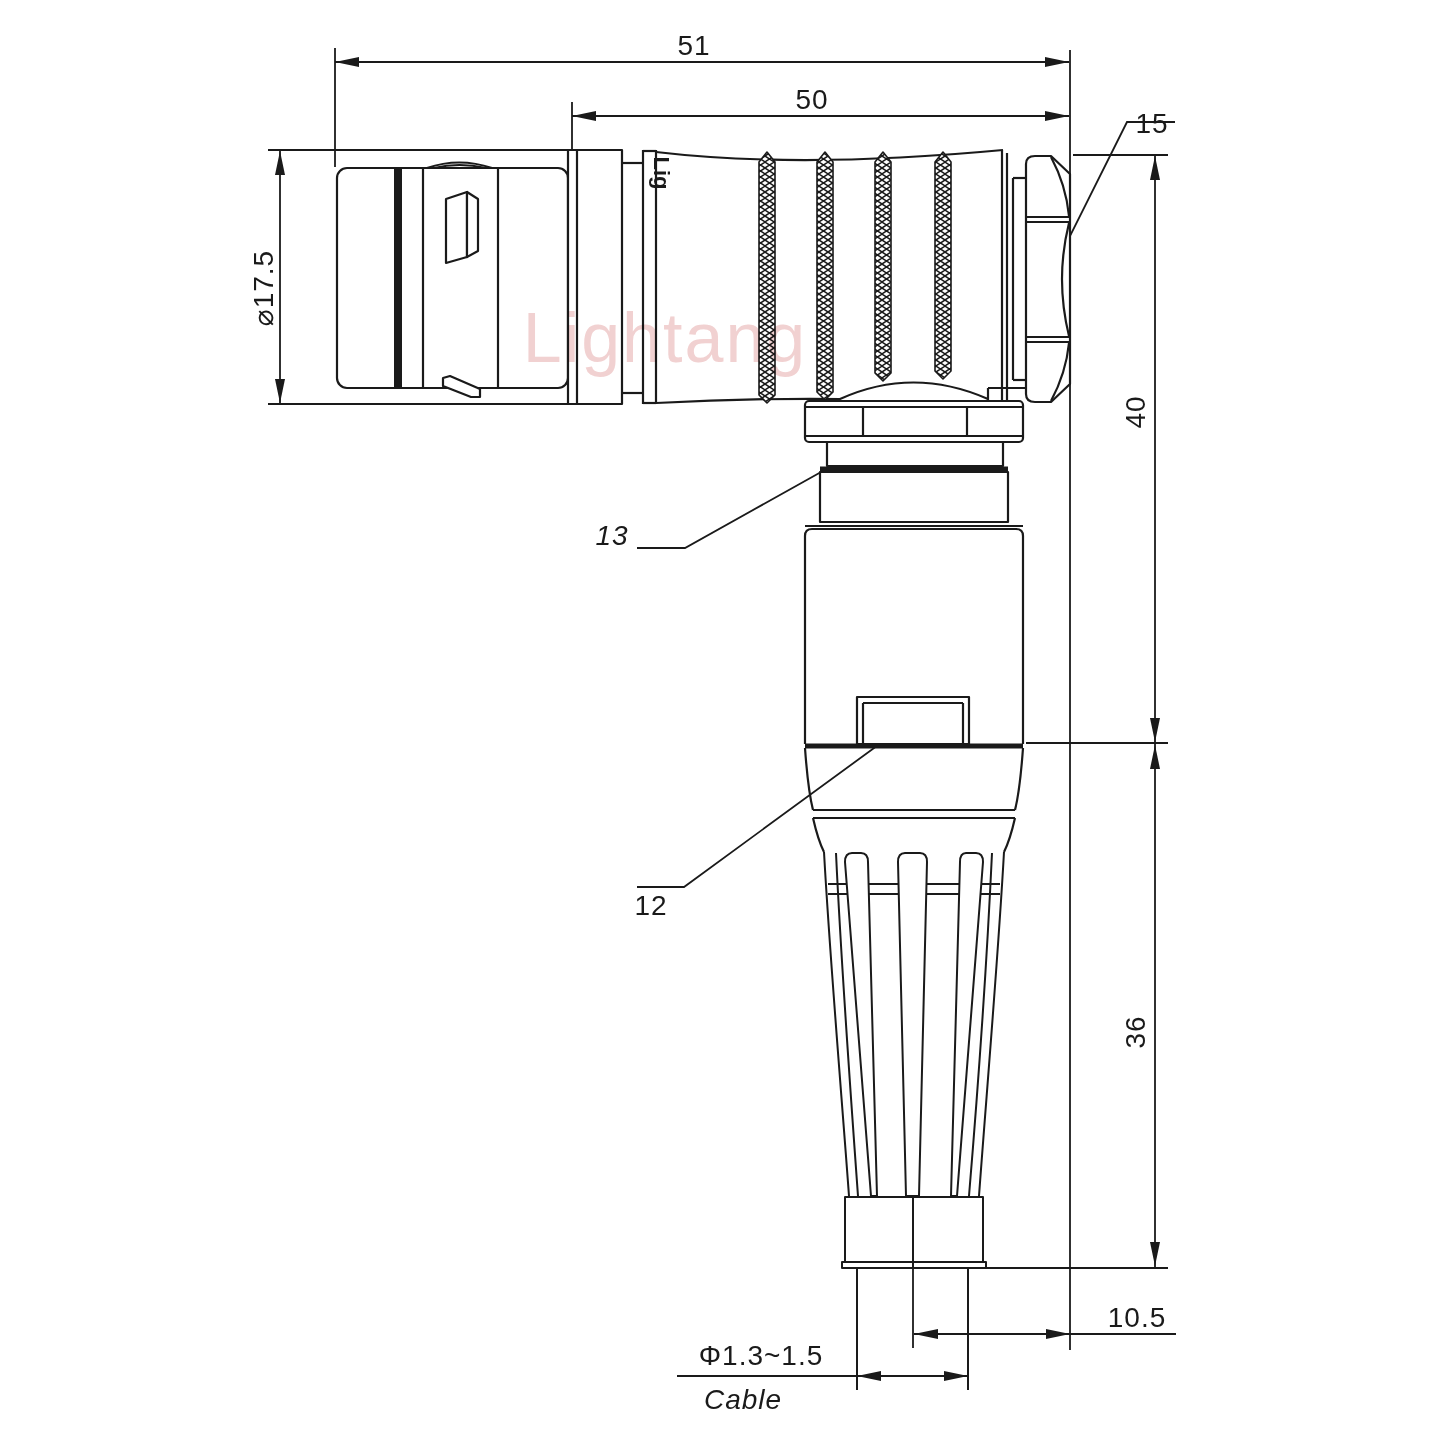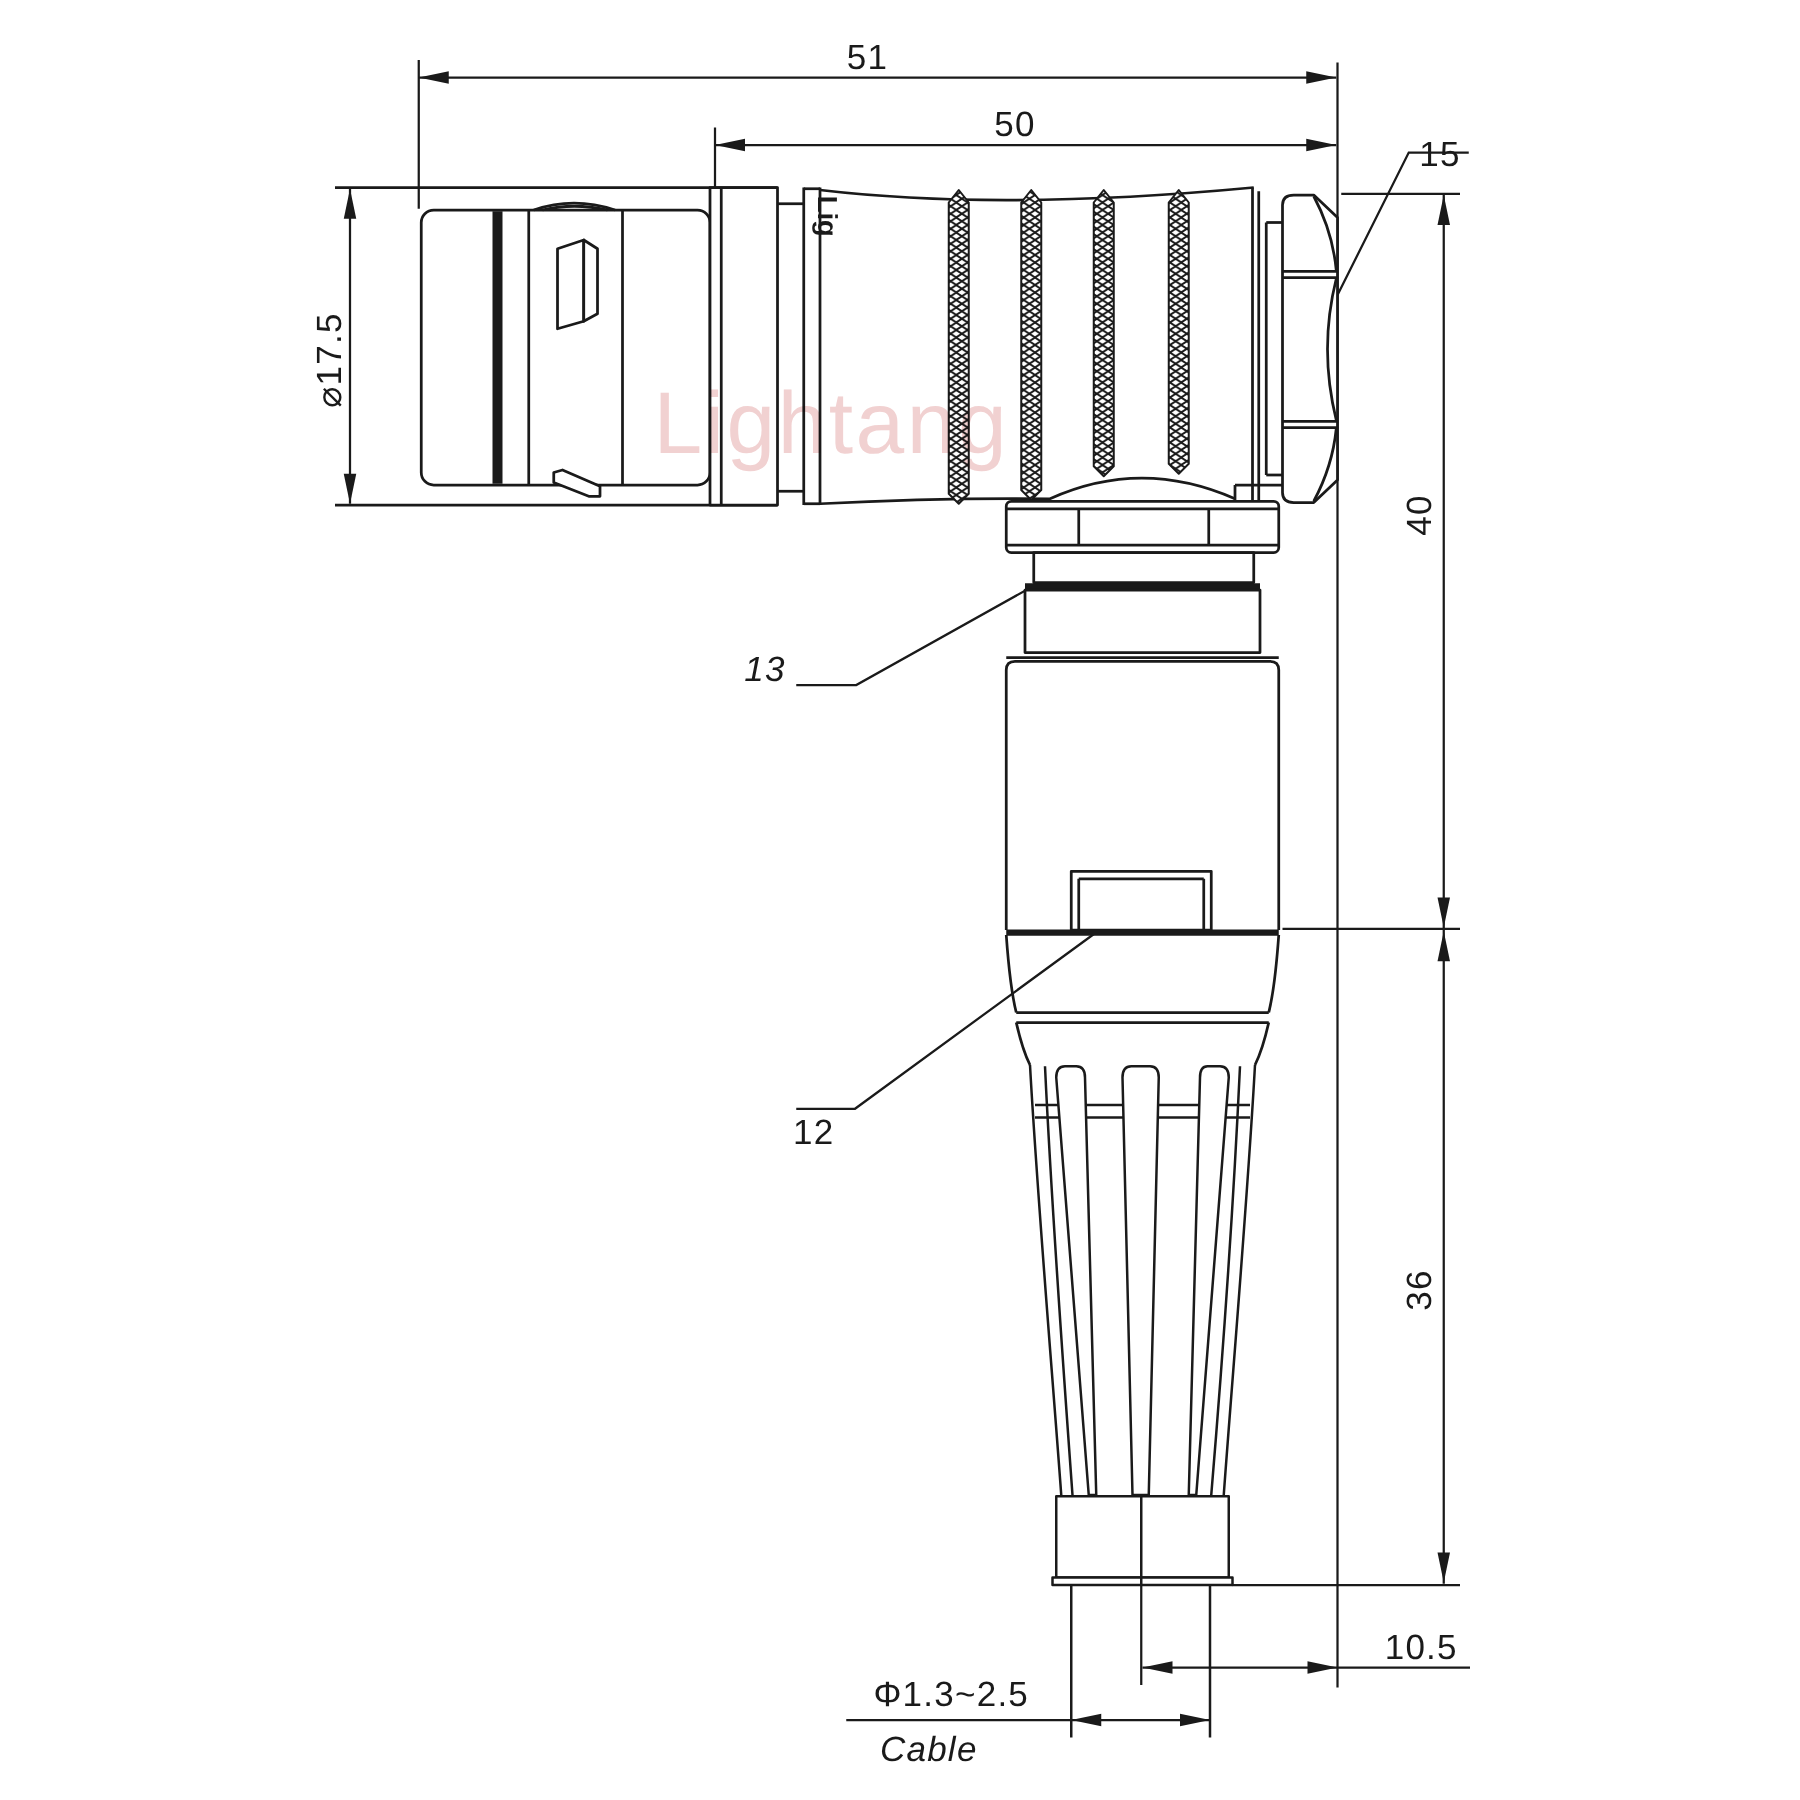--- a/index.html
+++ b/index.html
@@ -188,20 +188,20 @@
     </g>
   </svg>
 
   <span class="lbl" style="left:694px;top:46px;">51</span>
   <span class="lbl" style="left:812px;top:100px;">50</span>
   <span class="lbl" style="left:1152px;top:92px;margin-top:32px;">15</span>
   <span class="lbl rot" style="left:264px;top:288px;">⌀17.5</span>
   <span class="lbl rot" style="left:1136px;top:412px;">40</span>
   <span class="lbl rot" style="left:1136px;top:1032px;">36</span>
   <span class="lbl" style="left:1137px;top:1318px;">10.5</span>
-  <span class="lbl" style="left:761px;top:1356px;">Φ1.3~2.5</span>
+  <span class="lbl" style="left:761px;top:1356px;">Φ1.3~1.5</span>
   <span class="lbl" style="left:743px;top:1400px;font-style:italic;">Cable</span>
   <span class="lbl" style="left:612px;top:536px;font-style:italic;">13</span>
   <span class="lbl" style="left:651px;top:906px;">12</span>
   <span class="lbl rotcw" style="left:661px;top:173px;">Lig</span>
   <span class="watermark" style="left:665px;top:299px;margin-top:39px;">Lightang</span>
 
 </div>
 
 </body></html>

